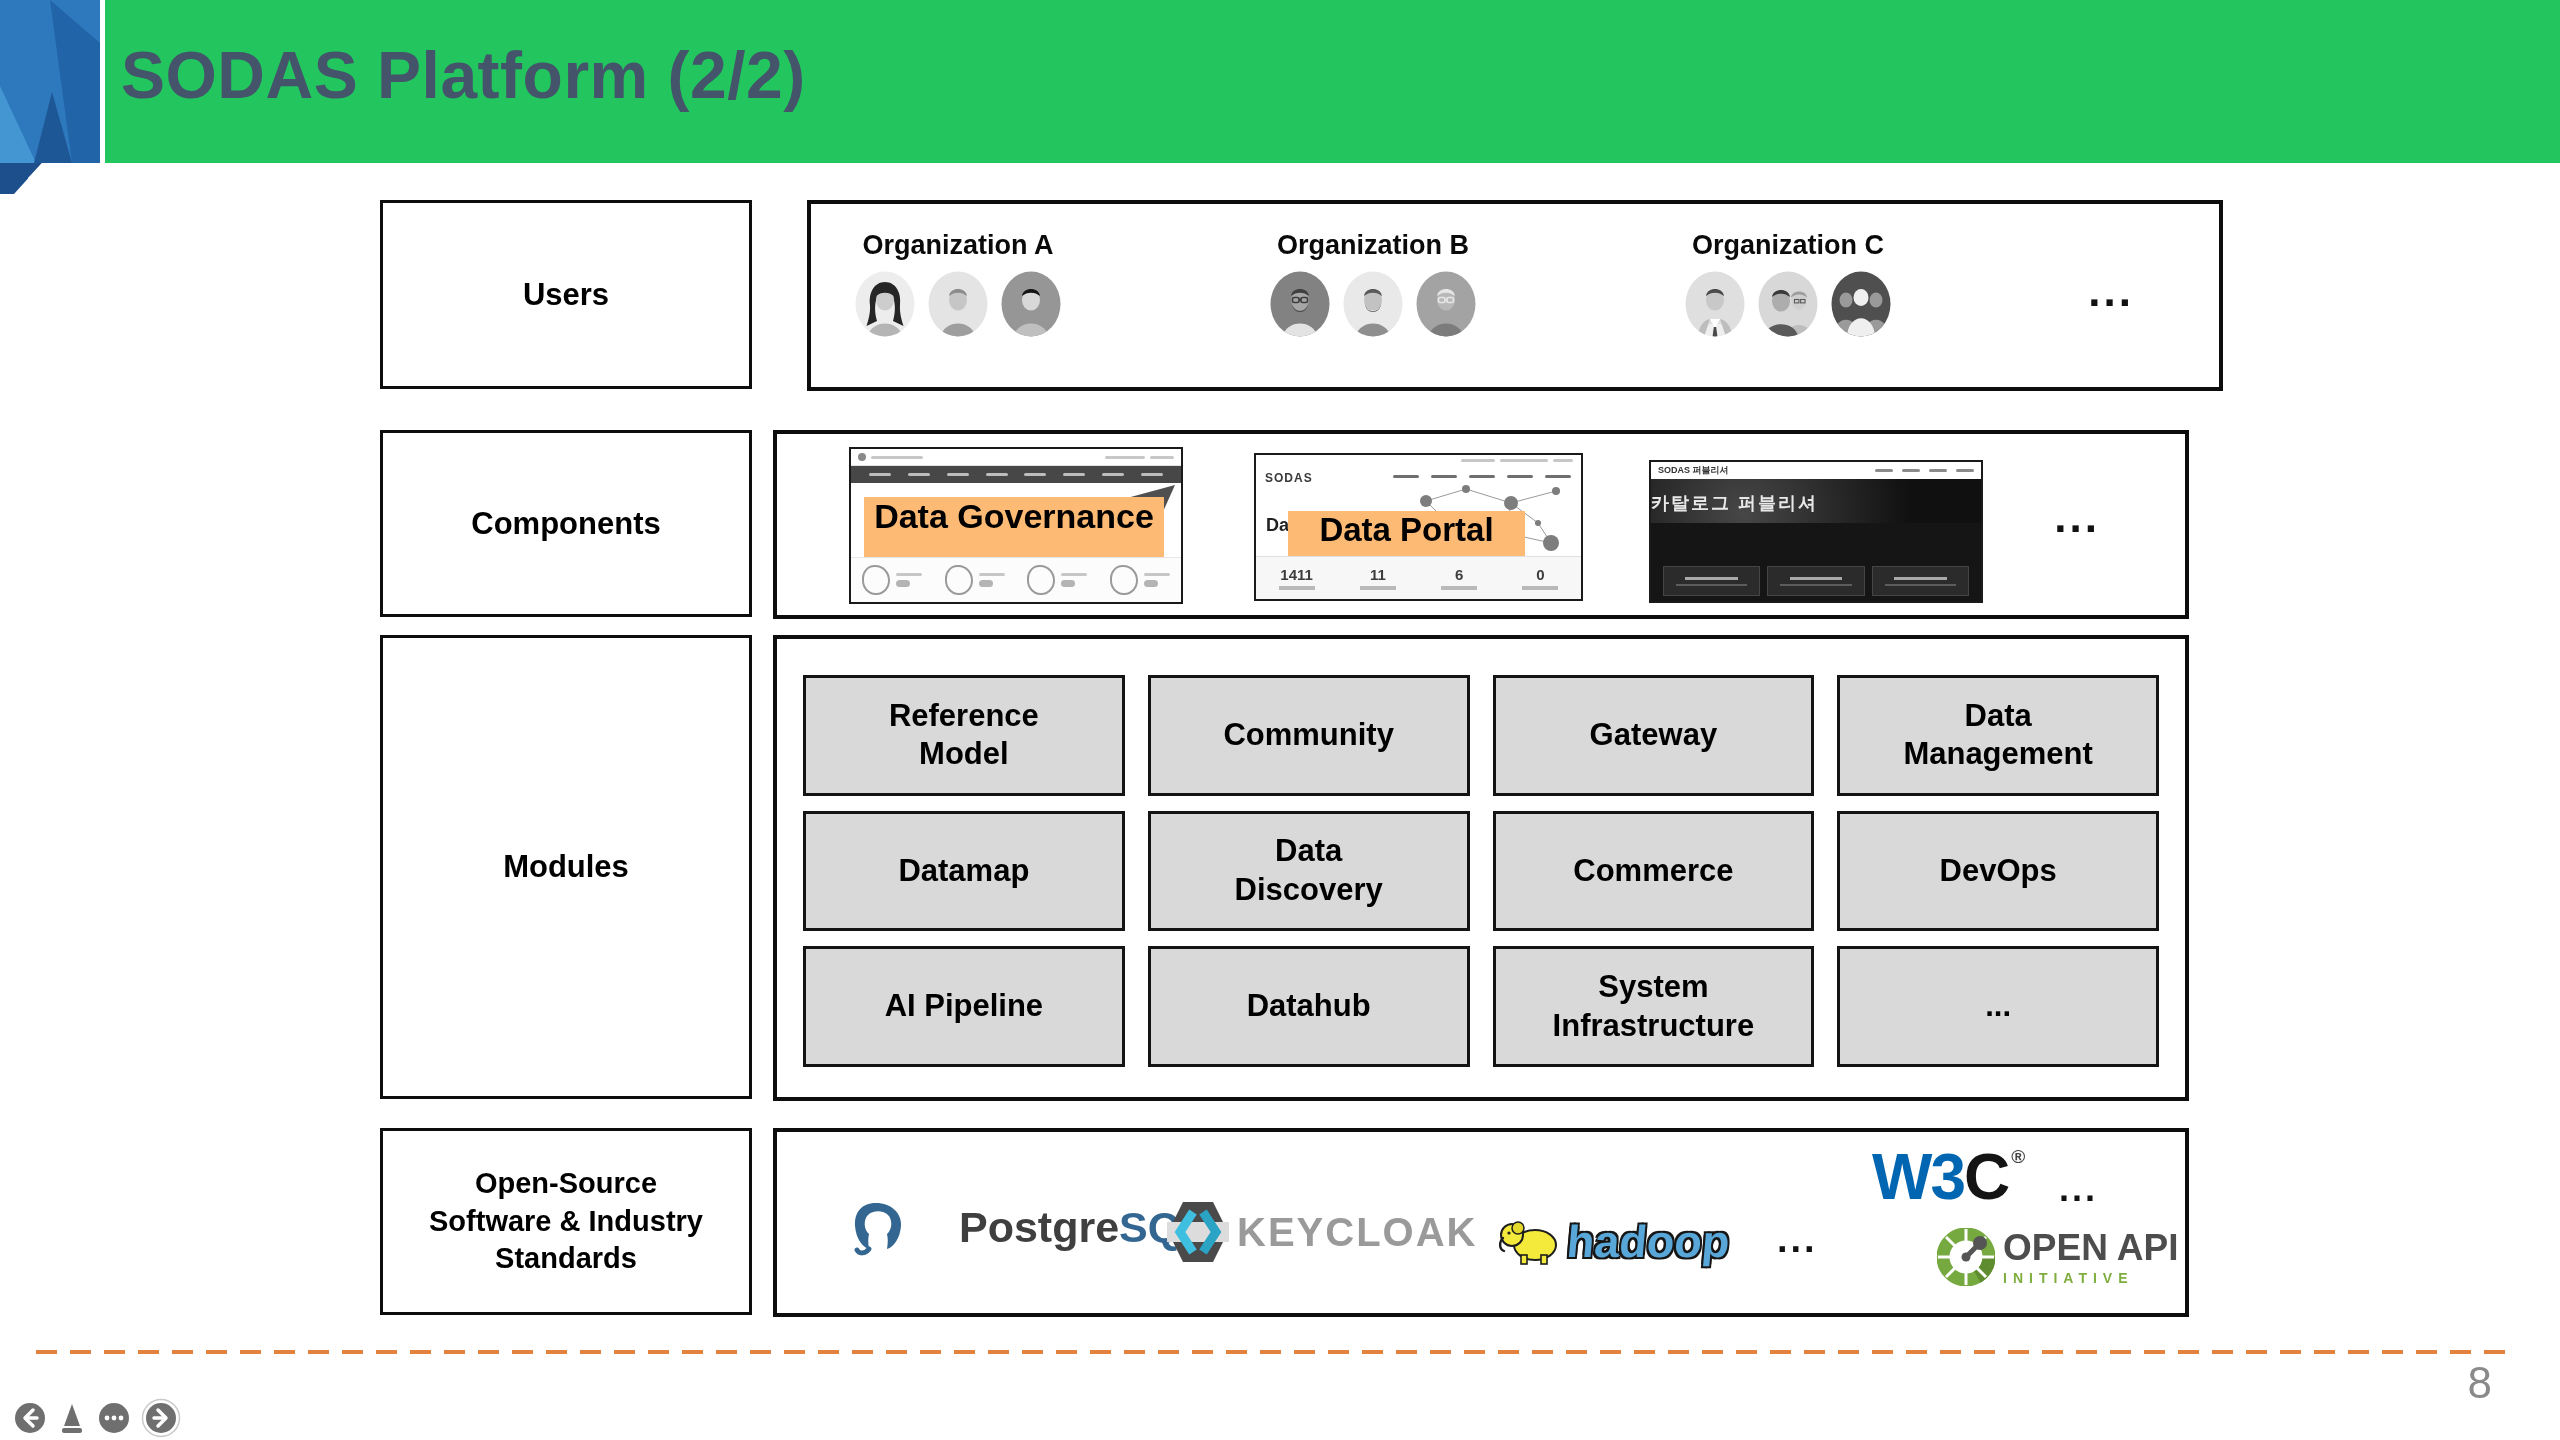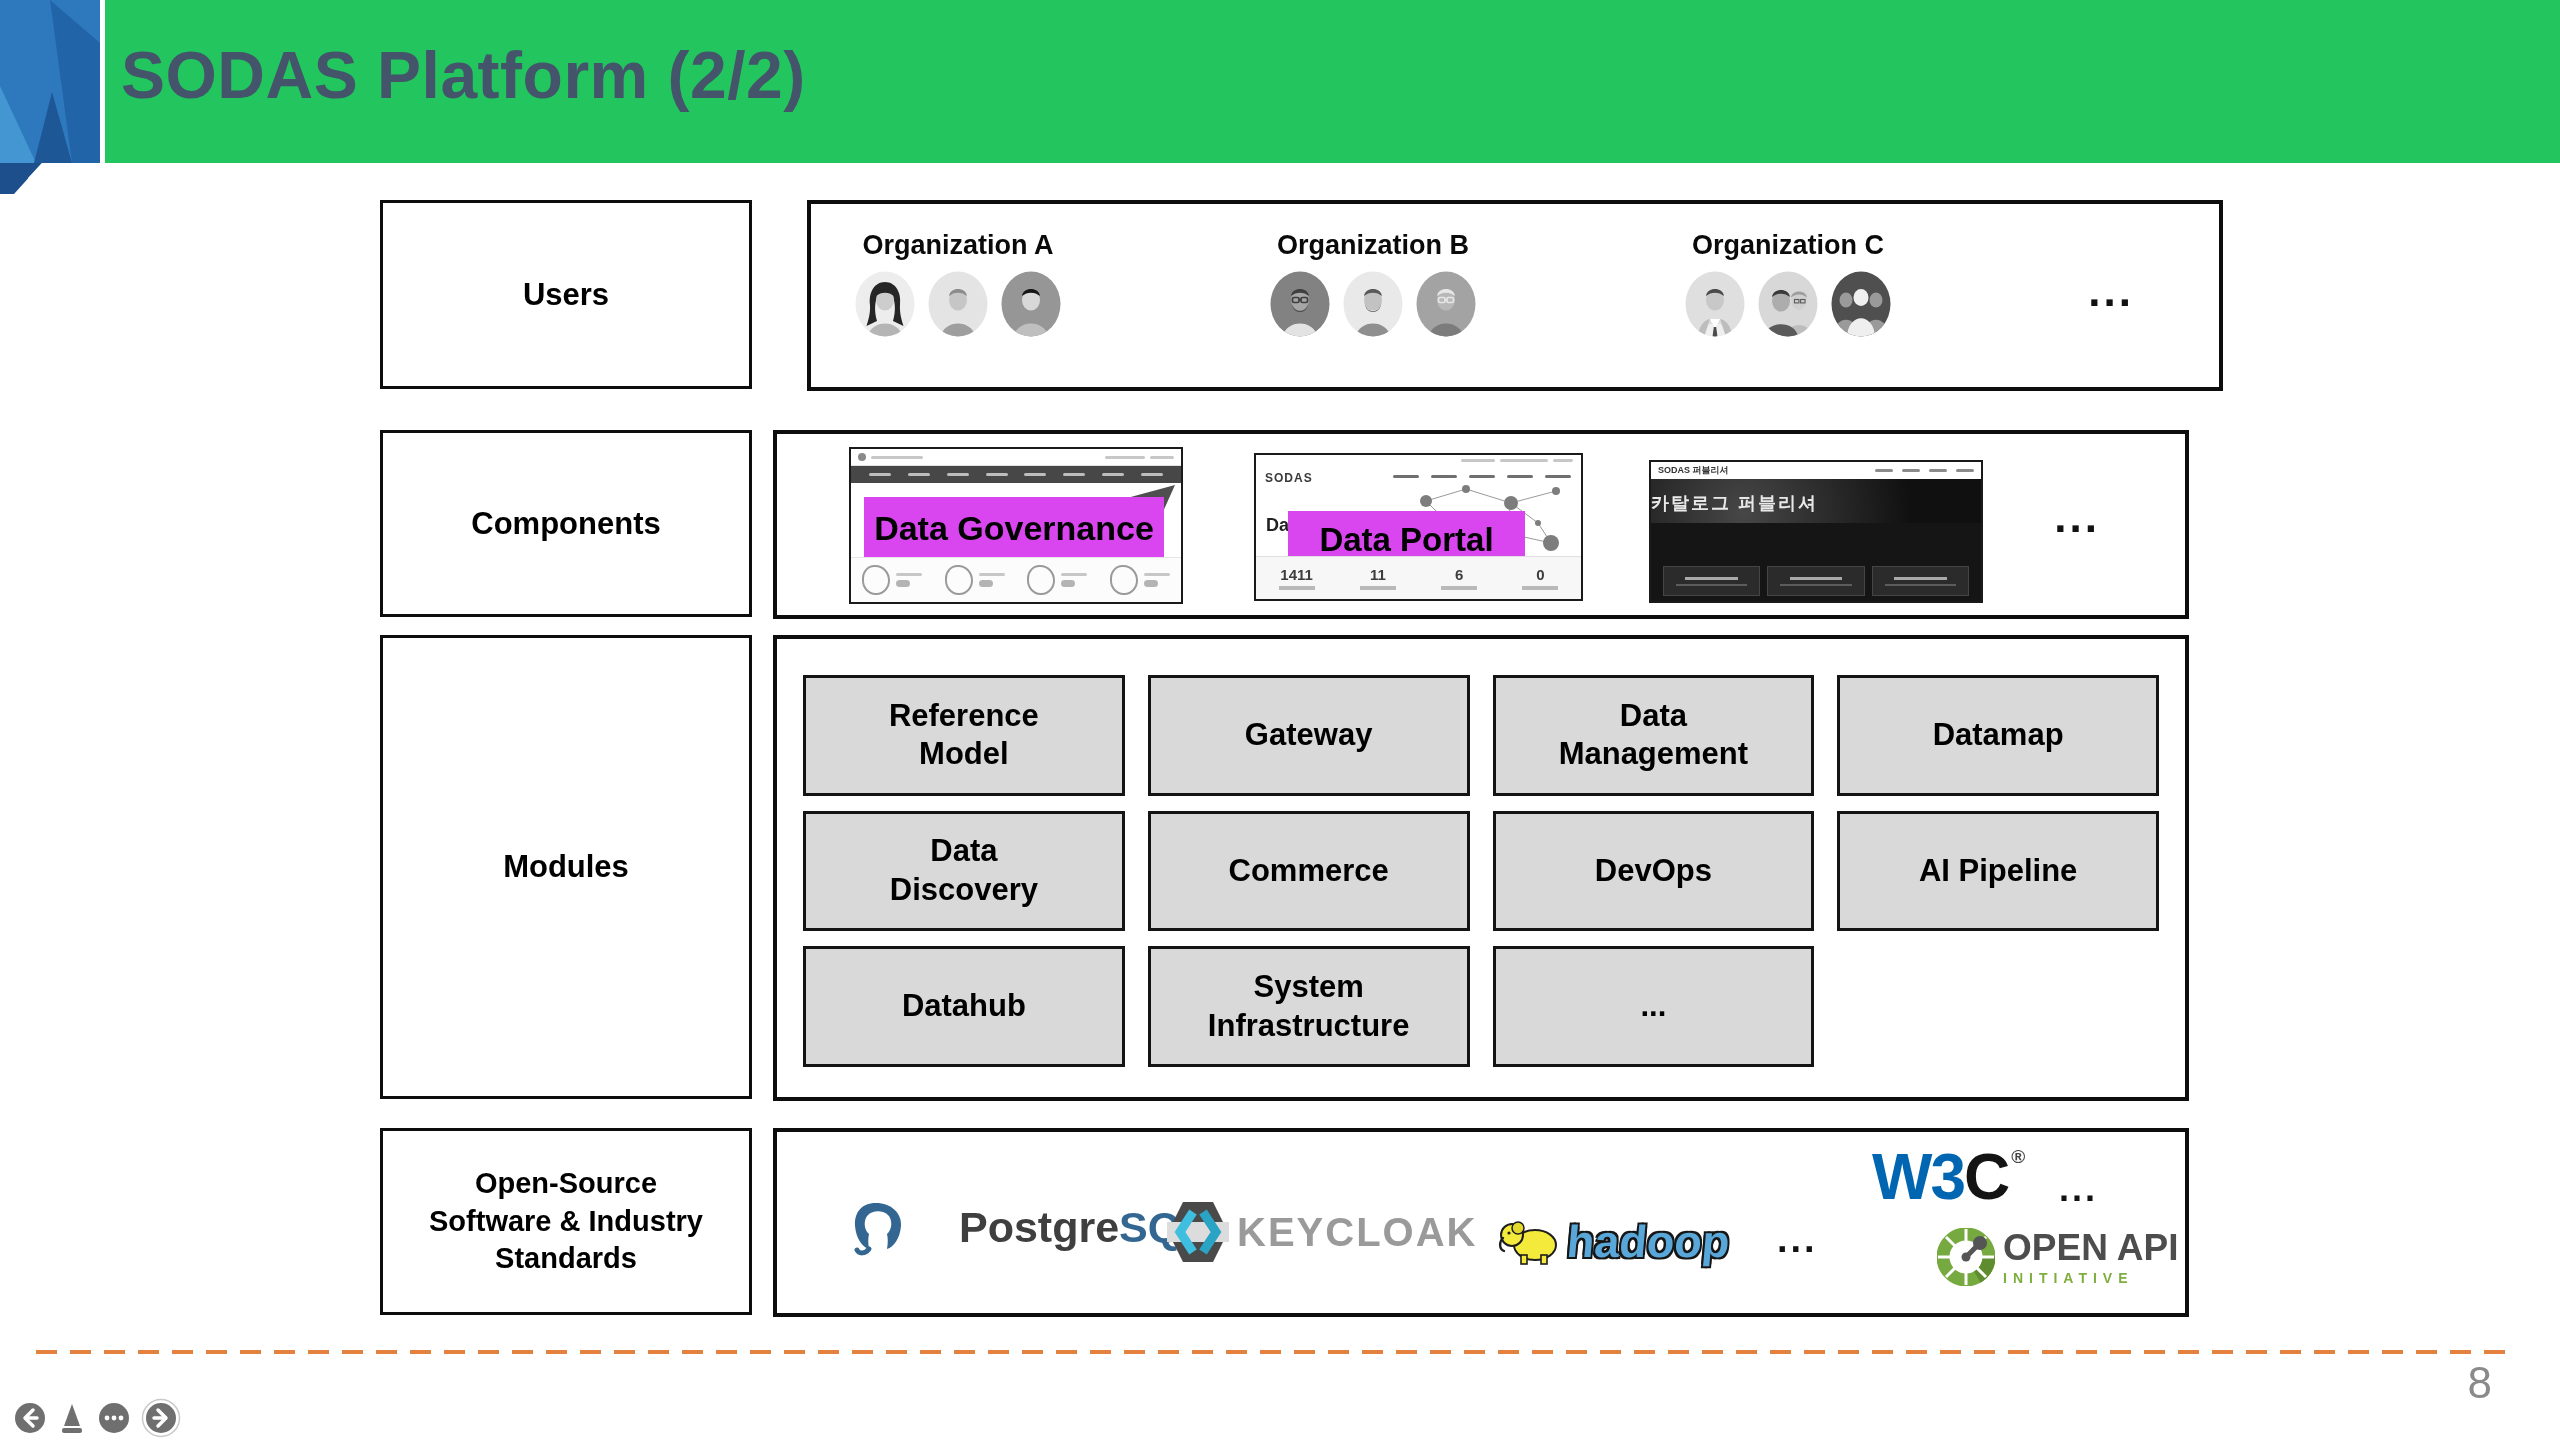--- a/index.html
+++ b/index.html
@@ -36,21 +36,21 @@
   .org-group{position:absolute;top:26px;width:250px;text-align:center;}
   .org-a{left:22px;} .org-b{left:437px;} .org-c{left:852px;}
   .org-title{font-size:27px;font-weight:bold;color:#0a0a0a;}
   .avatar-row{margin-top:10px;display:flex;justify-content:center;gap:13px;}
 
   
   .thumb{position:absolute;border:2px solid #1a1a1a;background:#fff;overflow:hidden;}
   .dg{left:72px;top:13px;width:330px;height:153px;}
   .dp{left:477px;top:19px;width:325px;height:144px;}
   .dmp{left:872px;top:26px;width:330px;height:139px;background:#151515;}
-  .overlay{position:absolute;background:#d946ef;display:flex;align-items:center;justify-content:center;
+  .overlay{position:absolute;background:#fdba74;display:flex;justify-content:center;
            font-weight:800;color:#000;white-space:nowrap;}
   .dg-ov{left:13px;right:17px;top:48px;height:62px;font-size:34px;}
   .dp-ov{left:32px;right:56px;top:56px;height:58px;font-size:33px;}
   .dmp-ov{left:10px;right:10px;top:44px;height:63px;font-size:33px;}
 
   .bar{display:inline-block;background:#c7c7c7;height:3px;border-radius:2px;}
   .dg-top{height:16px;display:flex;align-items:center;gap:5px;padding:0 7px;border-bottom:1px solid #e2e2e2;}
   .dg-top .sp{flex:1;}
   .dg-dot{width:8px;height:8px;border-radius:50%;background:#8a8a8a;flex:0 0 auto;}
   .dg-nav{height:17px;background:#474747;display:flex;align-items:center;justify-content:space-around;padding:0 10px;}
@@ -459,20 +459,21 @@
 
     <span class="dots comp-dots">...</span>
   </div>
 
   <div class="rowlabel mod-label">
     <span>Modules</span>
   </div>
   <div class="rowbox mod-box" style="position:absolute;">
     <div class="modules-grid" id="modulesGrid">
         <div class="module-cell">Reference Model</div>
+        <div class="module-cell">Community</div>
         <div class="module-cell">Gateway</div>
         <div class="module-cell">Data Management</div>
         <div class="module-cell">Datamap</div>
         <div class="module-cell">Data Discovery</div>
         <div class="module-cell">Commerce</div>
         <div class="module-cell">DevOps</div>
         <div class="module-cell">AI Pipeline</div>
         <div class="module-cell">Datahub</div>
         <div class="module-cell">System Infrastructure</div>
         <div class="module-cell">...</div>

